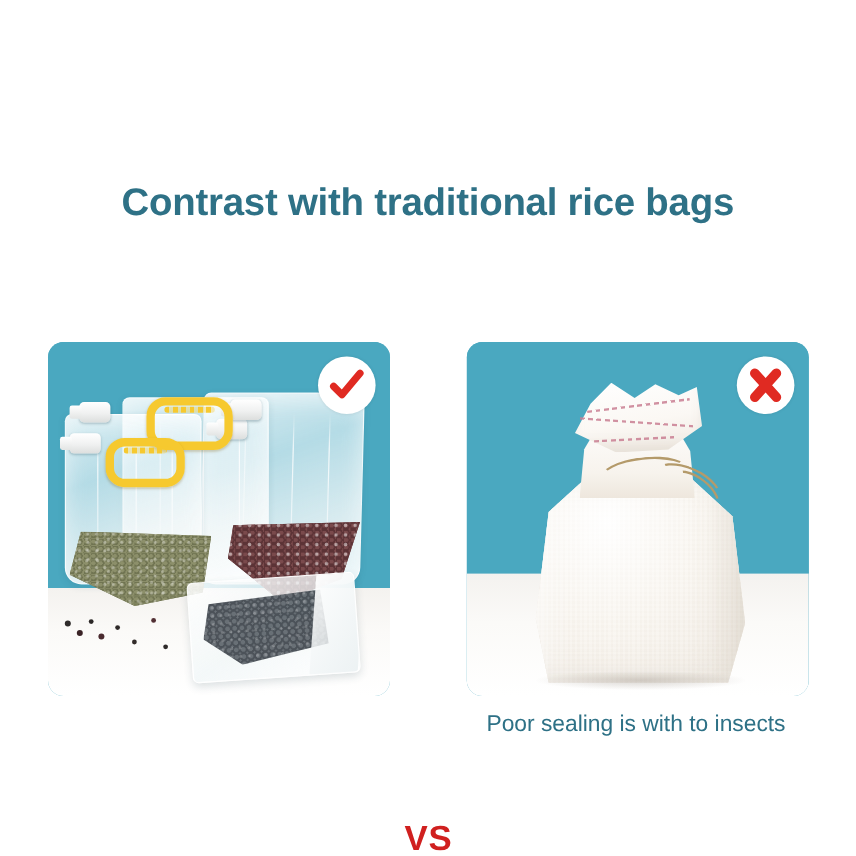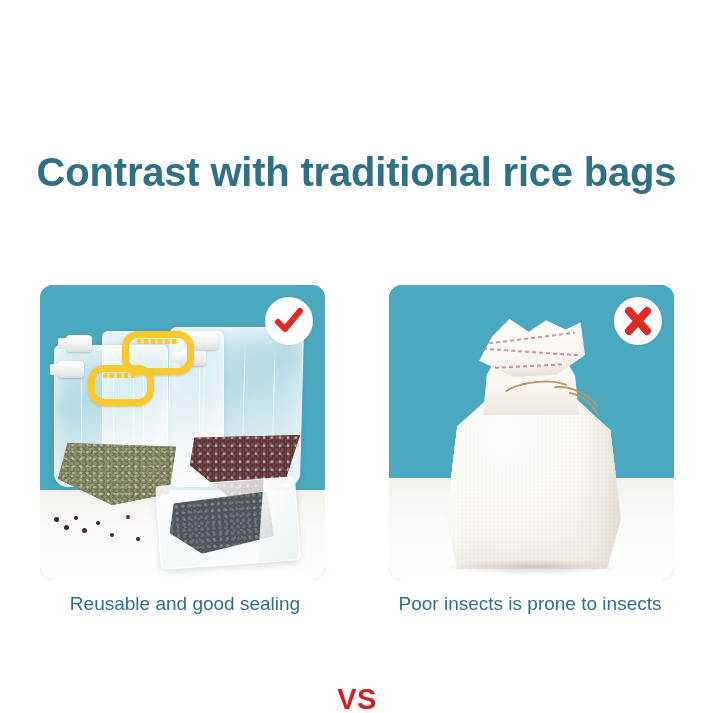--- a/index.html
+++ b/index.html
@@ -20,21 +20,21 @@
     inset: 0;
   }
 
   
   .headline {
     position: absolute;
     top: 150px;
     left: 0;
     width: 713px;
     text-align: center;
-    font-size: 40px;
+    font-size: 32px;
     font-weight: 700;
     letter-spacing: -0.2px;
     color: #2e7186;
     white-space: nowrap;
   }
 
   
   .compare-row {
     position: absolute;
     top: 285px;
@@ -412,16 +412,15 @@
       <div class="badge">
         <svg width="32" height="32" viewBox="0 0 32 32">
           <path d="M7 6 L25 26 M25 6 L7 26" fill="none" stroke="#e02a22" stroke-width="8" stroke-linecap="round"></path>
         </svg>
       </div>
     </div>
 
     <div class="vs-mark">VS</div>
   </div>
 
-  <div class="caption left">Reusable and good sealing</div>
-  <div class="caption right">Poor insects is prone to insects</div>
+  <div class="caption right">Poor sealing is with to insects</div>
 
 </div>
 
 </body></html>

